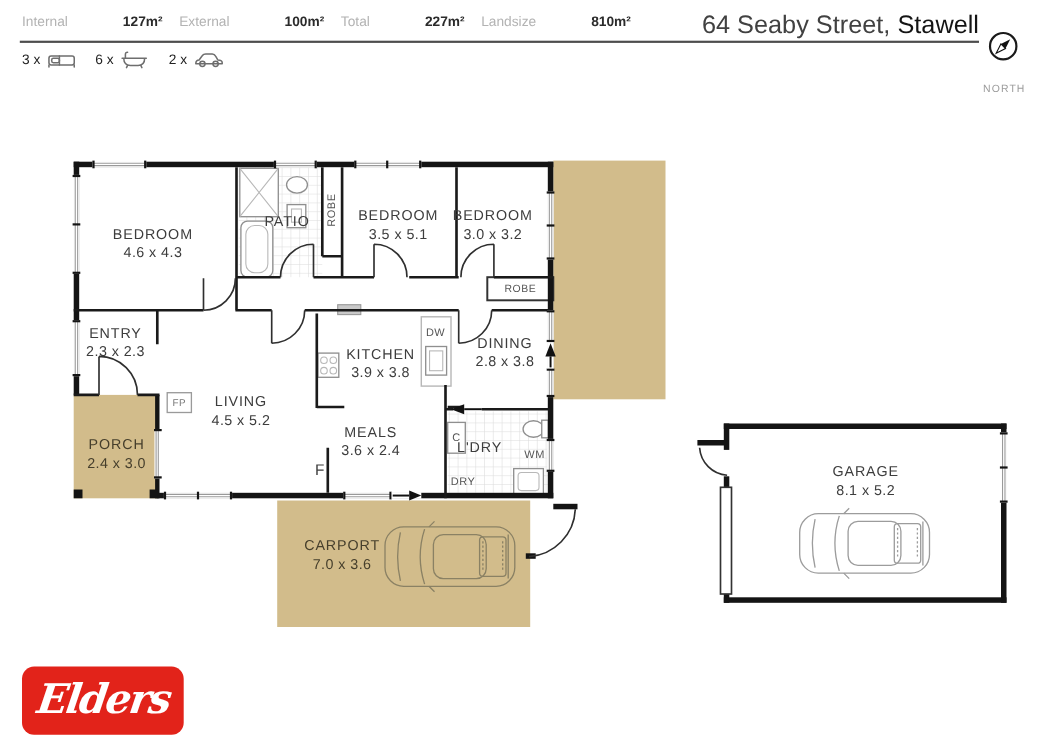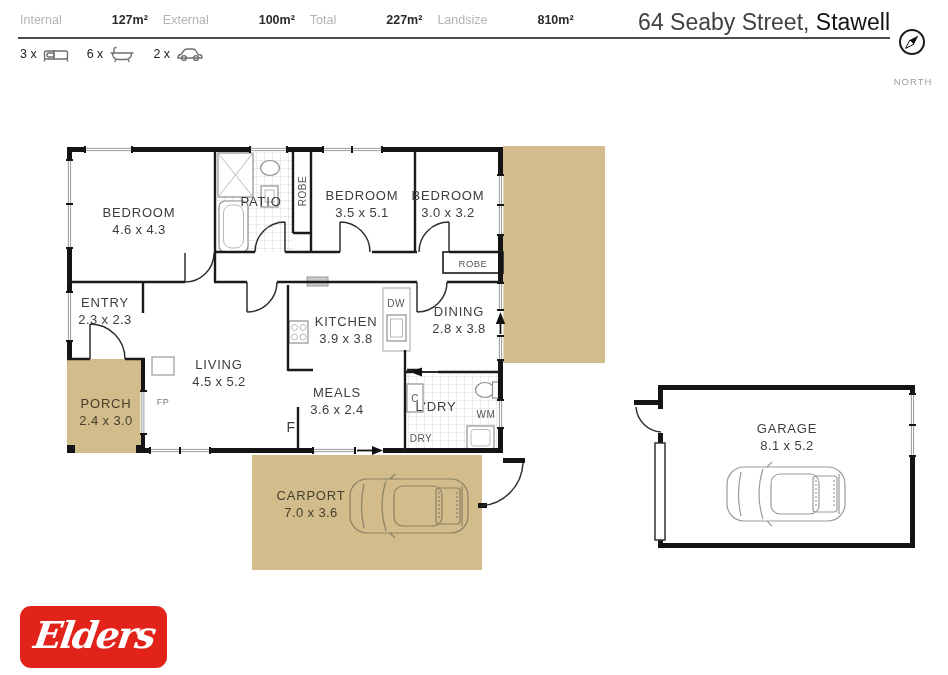--- a/index.html
+++ b/index.html
@@ -20,21 +20,21 @@
   .compass{left:897px;top:28px;width:30px;height:30px;}
   .north{left:888px;top:76px;width:50px;text-align:center;font-size:9.5px;color:#9b9b9b;letter-spacing:1px;}
   
   .room-label{transform:translate(-50%,-50%);text-align:center;color:#3d3d3d;
               font-size:13px;letter-spacing:.8px;line-height:17px;white-space:nowrap;}
   .room-label .dims{letter-spacing:.4px;}
   .on-tan{color:#463f2c;}
   .mini{transform:translate(-50%,-50%);font-size:10px;color:#555;letter-spacing:.5px;white-space:nowrap;}
   .vert{transform:translate(-50%,-50%) rotate(-90deg);}
   .f-label{font-size:14px;color:#3d3d3d;}
-  .fp-label{font-size:9px;color:#777;margin-top:36px;}
+  .fp-label{font-size:9px;color:#777;}
   .robe2-label{font-size:9.5px;}
   
   svg .tan{fill:var(--tan,#d2bc8b);}
   svg .wall{fill:#141414;}
   svg .iwall{stroke:#1a1a1a;stroke-width:2.4;fill:none;}
   svg .door{stroke:#2f2f2f;stroke-width:1.5;fill:none;}
   svg .fix{stroke:#8f8f8f;stroke-width:1.2;fill:#fff;}
   svg .fix2{stroke:#b8b8b8;stroke-width:1;fill:none;}
   svg .win{fill:#fff;}
   svg .winline{stroke:#9a9a9a;stroke-width:1;fill:none;}

